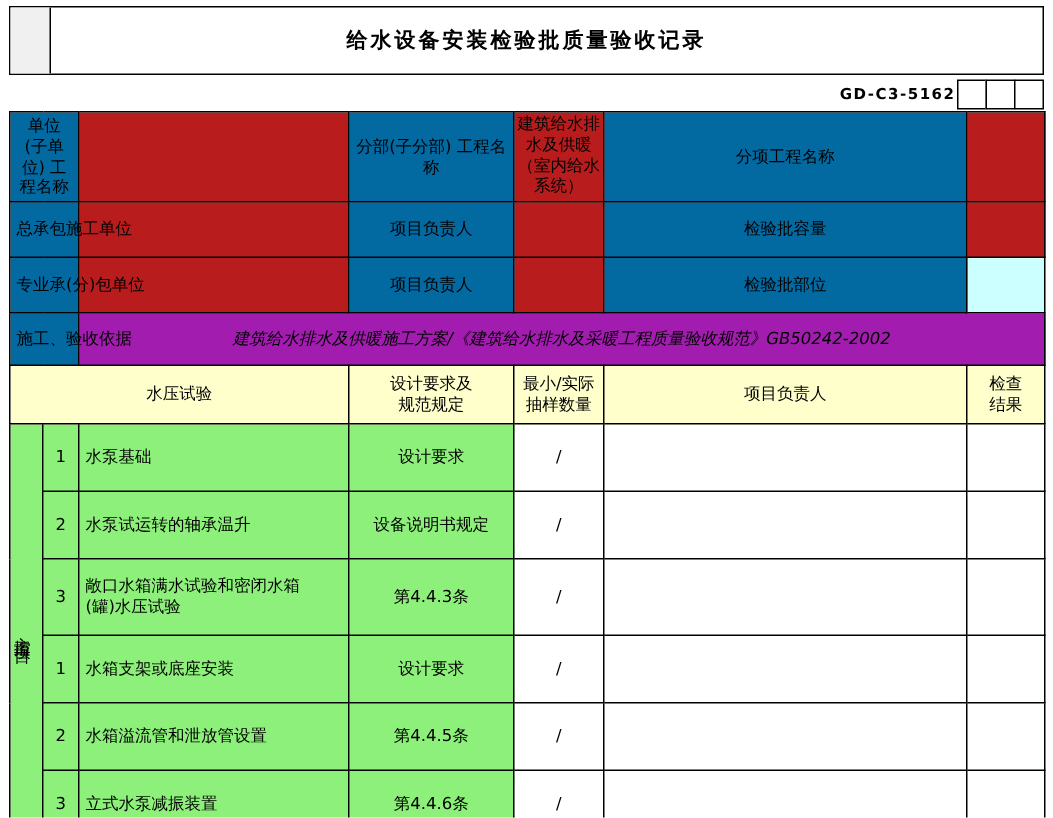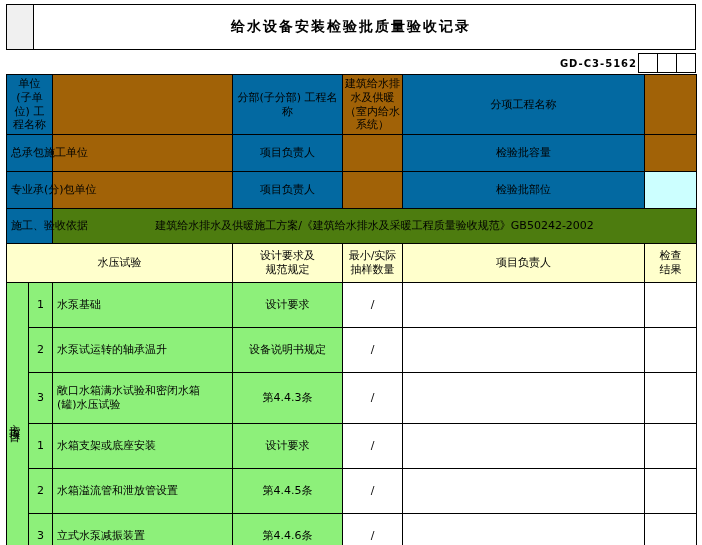--- a/index.html
+++ b/index.html
@@ -52,38 +52,39 @@
   table.main td{
     border:1px solid #000;
     padding:2px 4px;
     vertical-align:middle;
     text-align:center;
     font-size:11px;
     line-height:1.25;
     height:18px;
   }
   .lbl{background:#0369a1;}
-  .fill-yellow{background:#a16207;font-family:Liberation Serif, serif;}
+  .fill-yellow{background:#b91c1c;font-family:Liberation Serif, serif;}
   .fill-cyan{background:#ccffff;}
   .fill-white{background:#ffffff;}
   .hdr{background:#ffffcc;font-weight:normal;}
   .green{background:#8df07a;}
   .nowrap{white-space:nowrap;}
   .small{font-size:10px;}
   .vert{
     writing-mode:vertical-rl;
     text-orientation:upright;
     letter-spacing:3px;
     white-space:nowrap;
     font-size:11px;
   }
   .basis{
     text-align:center;
-    background:#4d7c0f;
+    background:#a21caf;
     font-size:11px;
+    font-style:italic;
   }
 </style>
 </head>
 <body>
 
 <div class="page">
 
   <div class="title-bar">
     <div class="corner"></div>
     <div class="title-text">给水设备安装检验批质量验收记录</div>

